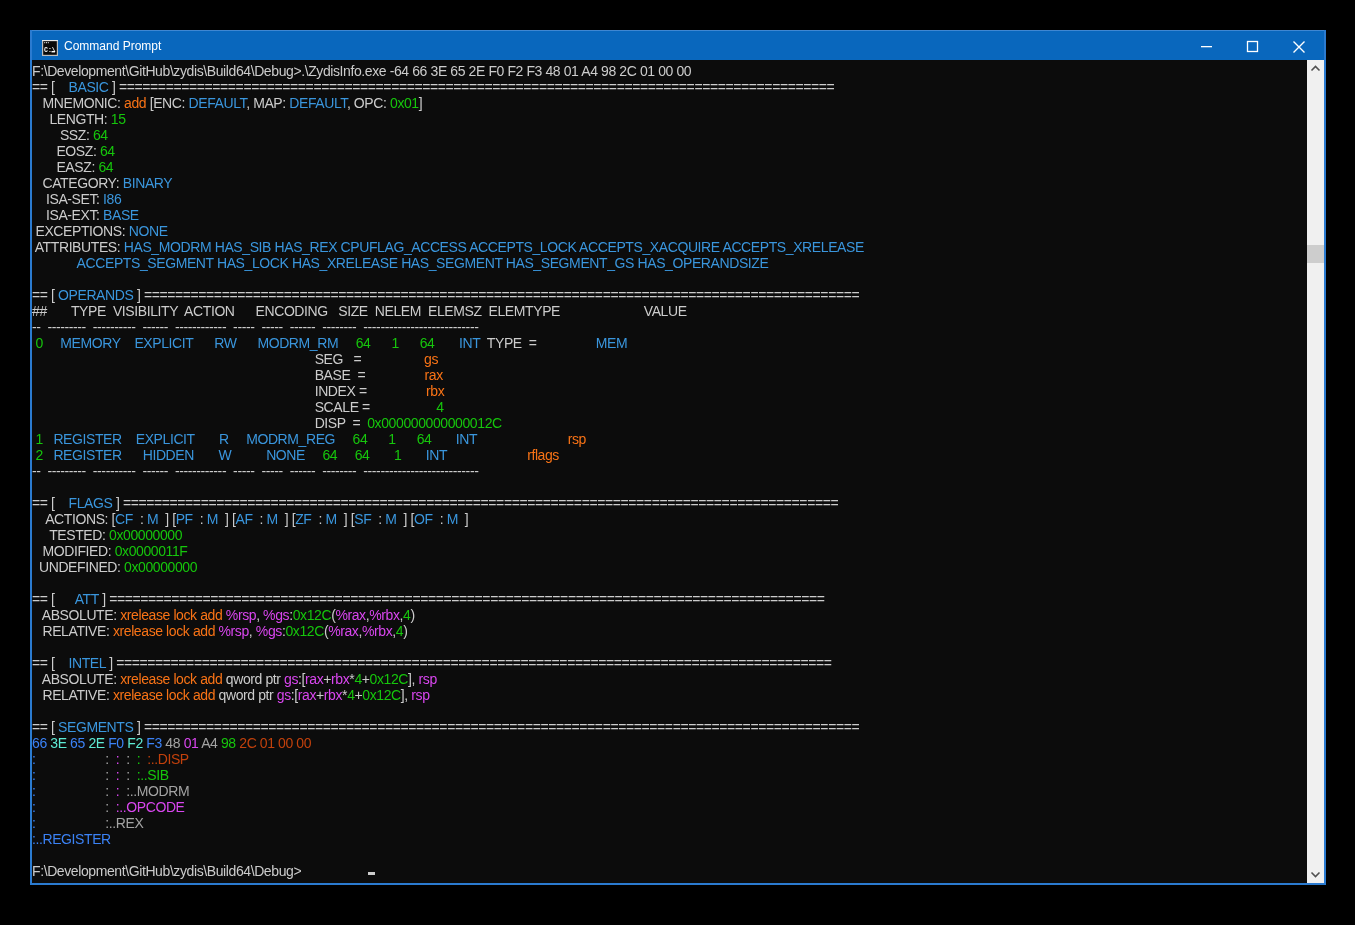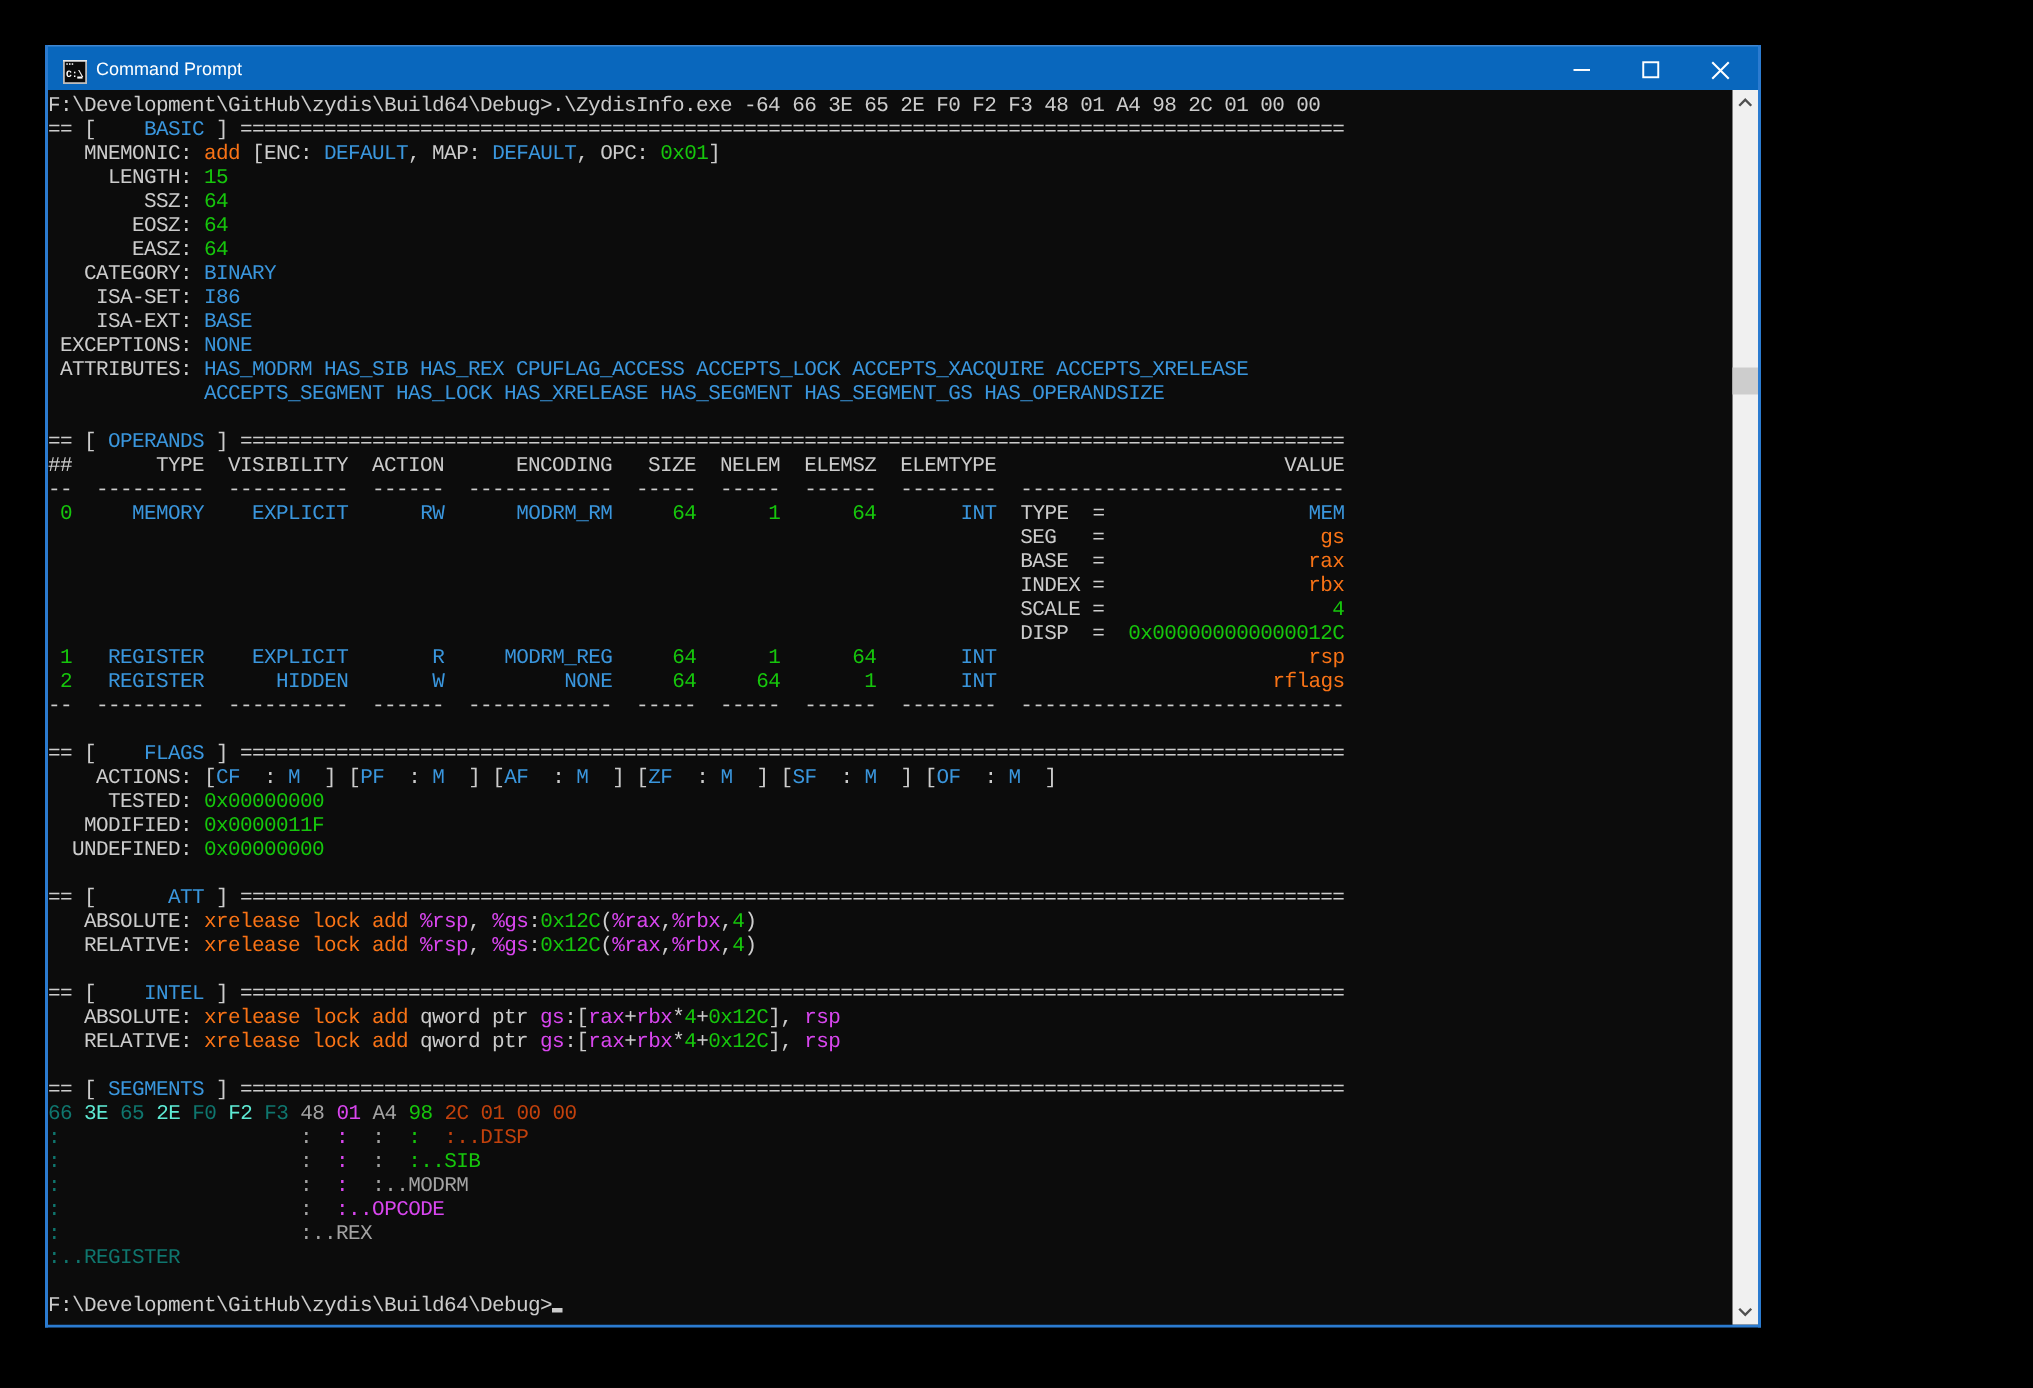--- a/index.html
+++ b/index.html
@@ -1,27 +1,27 @@
 <!DOCTYPE html>
 <html><head>
 <meta charset="utf-8">
 <style>
 html,body{margin:0;padding:0;background:#000;width:1355px;height:925px;overflow:hidden}
-#win{position:absolute;left:30px;top:30px;width:1144px;height:855px;background:#0C0C0C;
+#win{position:absolute;left:30px;top:30px;width:1296px;height:855px;background:#0C0C0C;
   border-left:2px solid #2b7bd0;border-right:2px solid #2b7bd0;border-bottom:2px solid #2b7bd0;box-sizing:border-box}
 #tbar{position:absolute;left:0;top:0;width:100%;height:30px;background:#0967bd;border-top:1px solid #3f87d2;box-sizing:border-box}
 #ticon{position:absolute;left:10px;top:9px;width:16px;height:16px}
 #ttext{position:absolute;left:32px;top:0;height:30px;line-height:30px;color:#fff;
   font:12px/30px "Liberation Sans",sans-serif}
 .cbtn{position:absolute;top:0;height:30px;width:46px}
 #console{position:absolute;left:0;top:30px;right:17px;bottom:0;background:#0C0C0C;overflow:hidden}
-pre{margin:0;padding:3px 0 0 0;font-family:Liberation Mono, monospace;font-size:14px;line-height:16px;
+pre{margin:0;padding:3px 0 0 0;font-family:Liberation Sans, sans-serif;font-size:14px;line-height:16px;
   letter-spacing:-0.4px;color:#CCCCCC}
 .b{color:#3A96DD}.B{color:#d946ef}.r{color:#f97316}.g{color:#16C60C}.G{color:#a3a3a3}
-.m{color:#0f766e}.P{color:#a3a3a3}.d{color:#5eead4}.W{color:#c2410c}
+.m{color:#3b82f6}.P{color:#a3a3a3}.d{color:#5eead4}.W{color:#c2410c}
 #cursor{position:absolute;left:336px;top:812px;width:7px;height:3px;background:#CCCCCC}
 #sbar{position:absolute;right:0;top:30px;bottom:0;width:17px;background:#F0F0F0}
 #sthumb{position:absolute;left:0;top:185px;width:17px;height:18px;background:#CDCDCD}
 .sarrow{position:absolute;left:0;width:17px;height:17px}
 </style>
 </head>
 <body>
 <div id="win">
   <div id="tbar">
     <svg id="ticon" viewBox="0 0 16 16">

